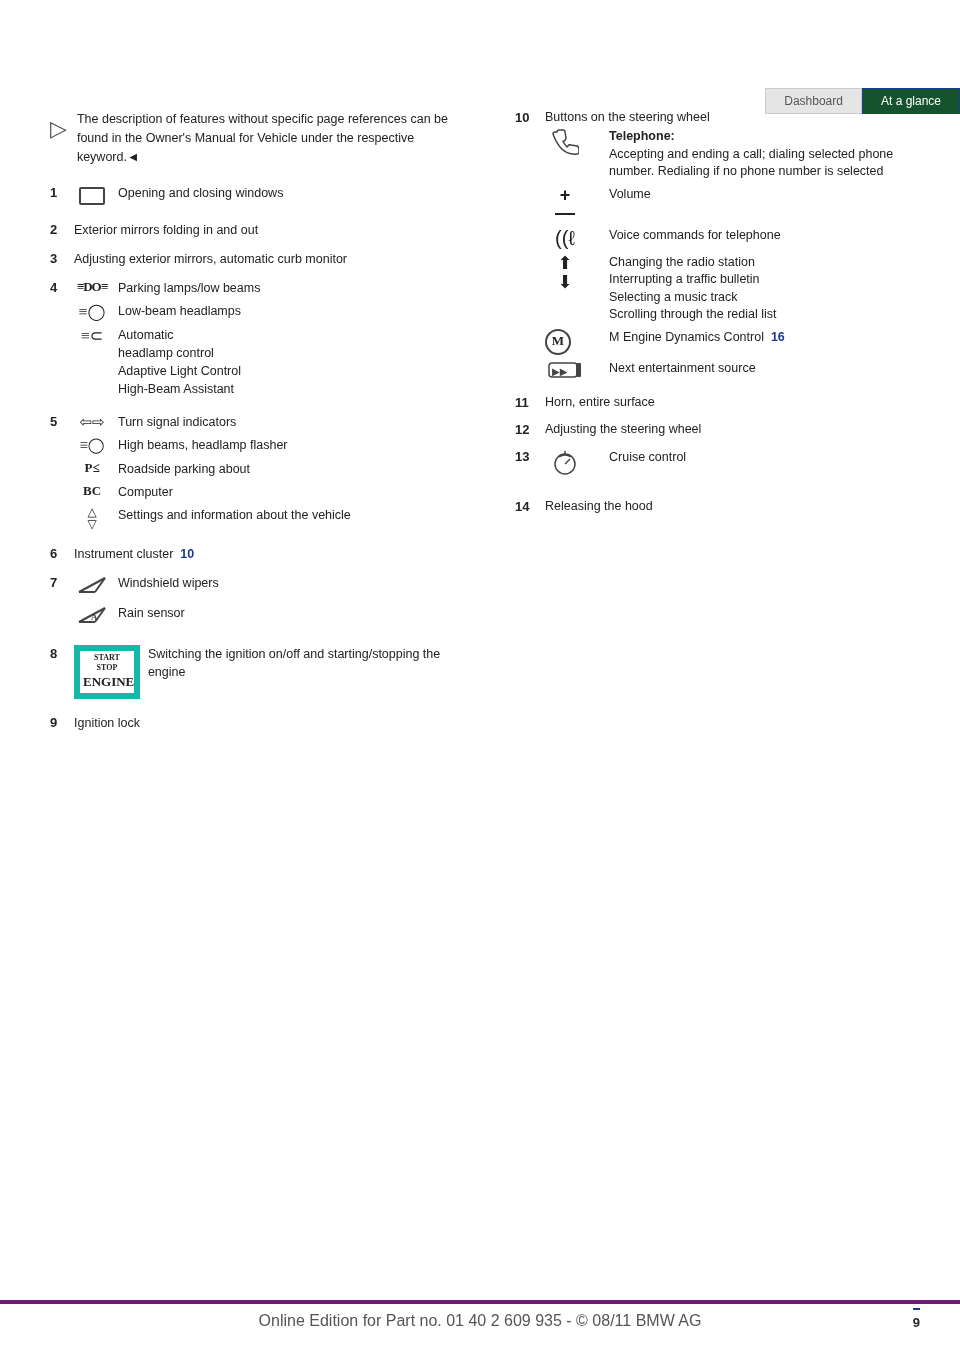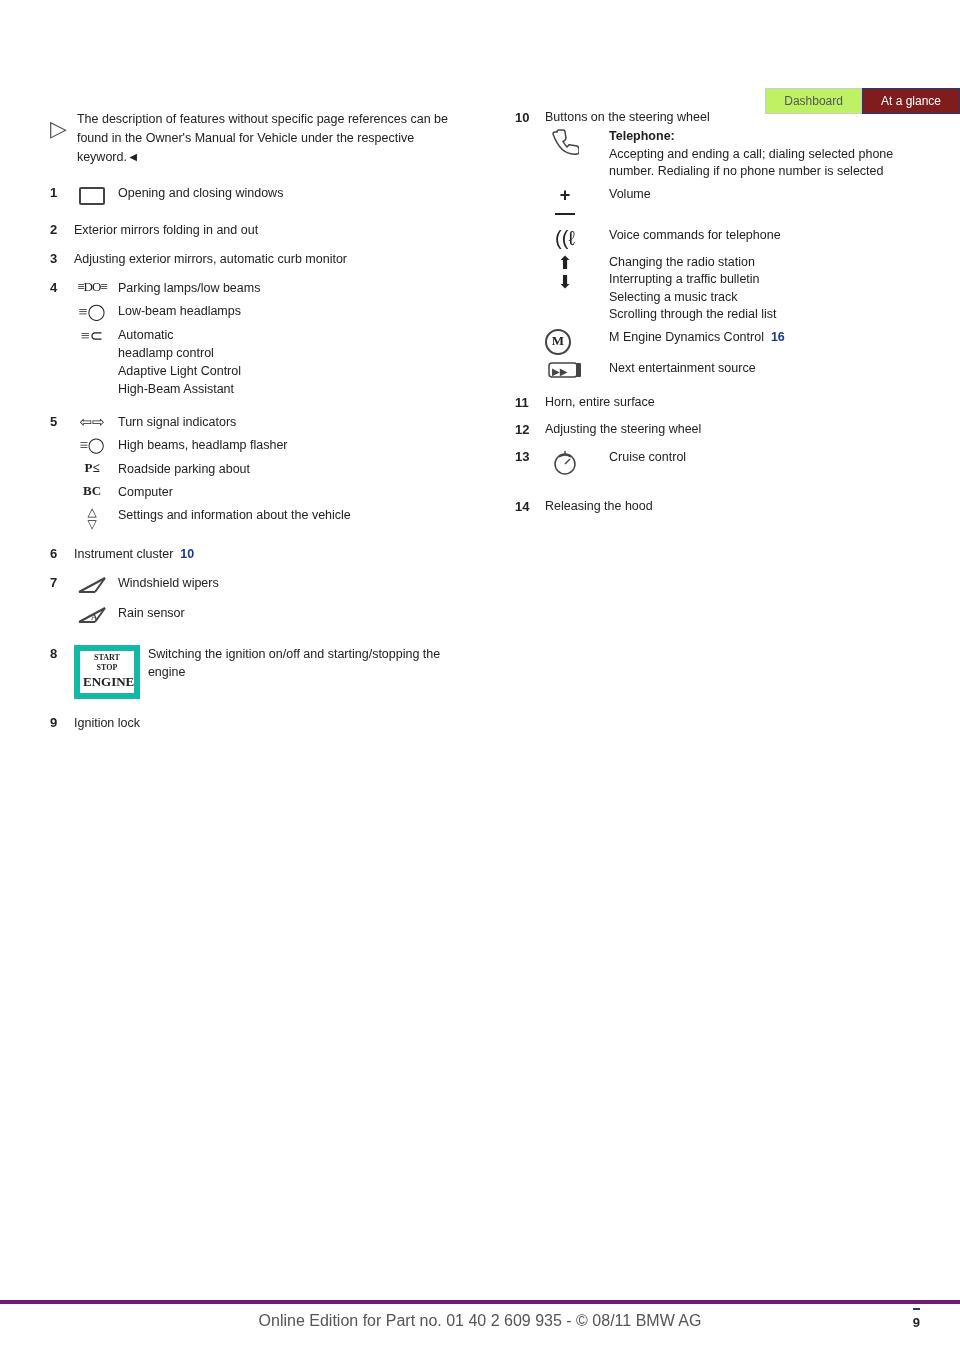--- a/index.html
+++ b/index.html
@@ -20,25 +20,25 @@
       right: 0;
       display: flex;
       font-size: 12px;
     }
     .tab {
       padding: 5px 18px;
       border: 1px solid #ccc;
       cursor: pointer;
     }
     .tab-inactive {
-      background: #bef264;
+      background: #e5e5e5;
       color: #555;
     }
     .tab-active {
-      background: #7f1d1d;
+      background: #14532d;
       color: #fff;
       border-color: #1a3a8c;
     }
 
     
     .content {
       position: absolute;
       top: 110px;
       left: 50px;
       right: 30px;
@@ -213,21 +213,21 @@
       <div class="item-num">3</div>
       <div class="item-content">
         <div class="item-text">Adjusting exterior mirrors, automatic curb monitor</div>
       </div>
     </div>
 
     <div class="item">
       <div class="item-num">4</div>
       <div class="item-content">
         <div class="item-row">
-          <div class="item-icon" style="font-size:13px;letter-spacing:-1px;font-weight:normal;">≡DO≡</div>
+          <div class="item-icon" style="font-size:13px;letter-spacing:-1px;font-weight:bold;">≡DO≡</div>
           <div class="item-text">Parking lamps/low beams</div>
         </div>
         <div class="item-row" style="margin-left:0px;">
           <div class="item-icon" style="font-size:16px;">≡◯</div>
           <div class="item-text">Low-beam headlamps</div>
         </div>
         <div class="item-row" style="margin-left:0px;">
           <div class="item-icon" style="font-size:16px;">≡⊂</div>
           <div class="item-text">Automatic<br>headlamp control<br>Adaptive Light Control<br>High-Beam Assistant</div>
         </div>

